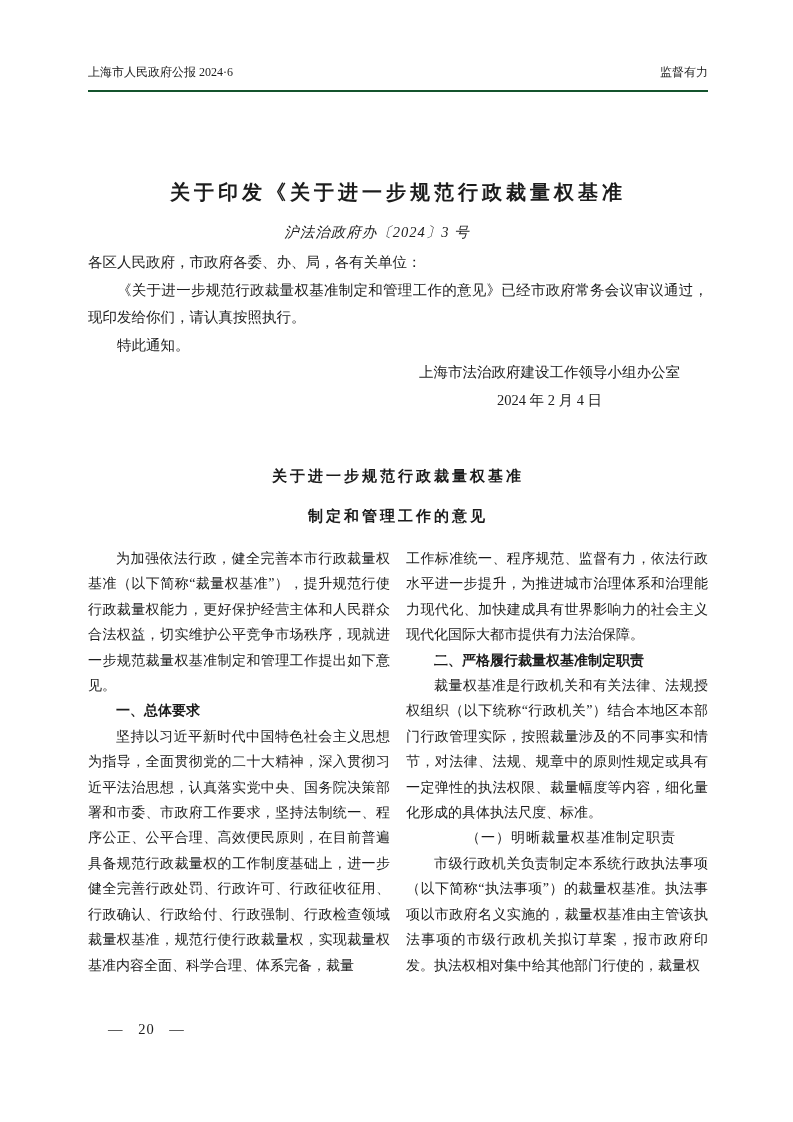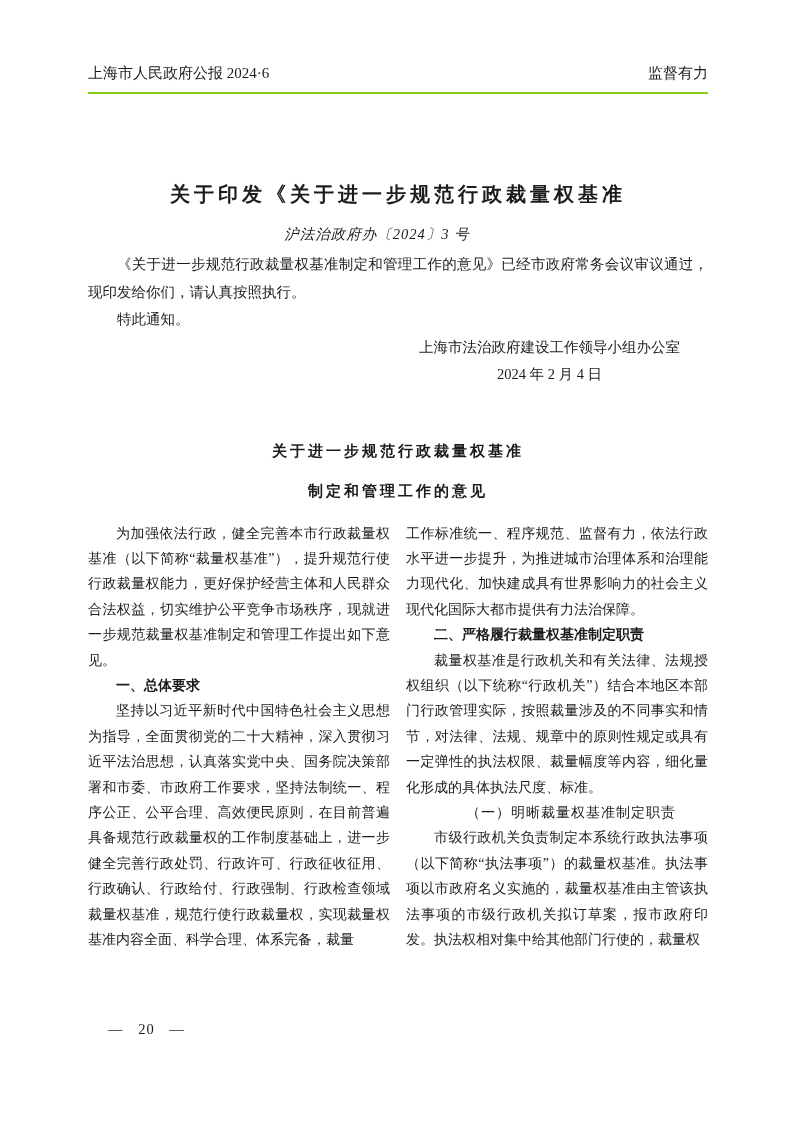--- a/index.html
+++ b/index.html
@@ -20,22 +20,22 @@
     top: 0;
     width: 620px;
   }
   
   .running-head {
     display: flex;
     justify-content: space-between;
     align-items: flex-end;
     padding-top: 64px;
     padding-bottom: 9px;
-    border-bottom: 2px solid #84cc16;
-    font-size: 15px;
+    border-bottom: 2px solid #14532d;
+    font-size: 12px;
   }
   
   .doc-title {
     margin-top: 80px;
     text-align: center;
     font-family: "Liberation Sans", "DejaVu Sans", sans-serif;
     font-weight: bold;
     font-size: 20px;
     line-height: 40px;
     letter-spacing: 4px;
@@ -125,20 +125,21 @@
       <span>监督有力</span>
     </div>
 
     <div class="doc-title">
       <div>关于印发《关于进一步规范行政裁量权基准</div>
     </div>
 
     <div class="doc-number">沪法治政府办〔2024〕3 号</div>
 
     <div class="notice-body">
+      <p>各区人民政府，市政府各委、办、局，各有关单位：</p>
       <p class="indent">《关于进一步规范行政裁量权基准制定和管理工作的意见》已经市政府常务会议审议通过，现印发给你们，请认真按照执行。</p>
       <p class="indent">特此通知。</p>
       <div class="signature-block">
         <div class="signature-inner">
           <div>上海市法治政府建设工作领导小组办公室</div>
           <div>2024 年 2 月 4 日</div>
         </div>
       </div>
     </div>
 

